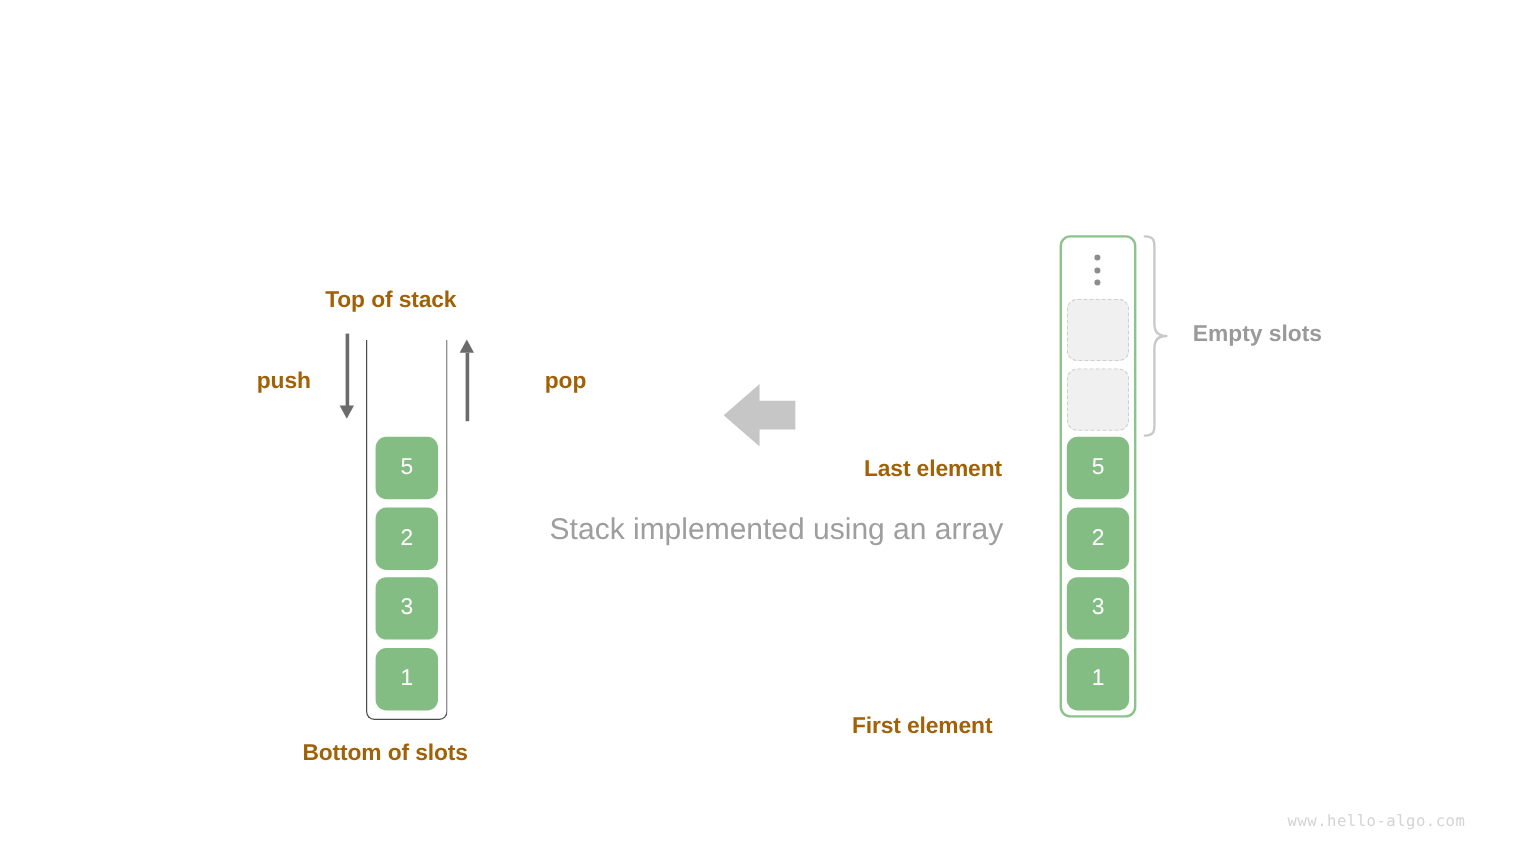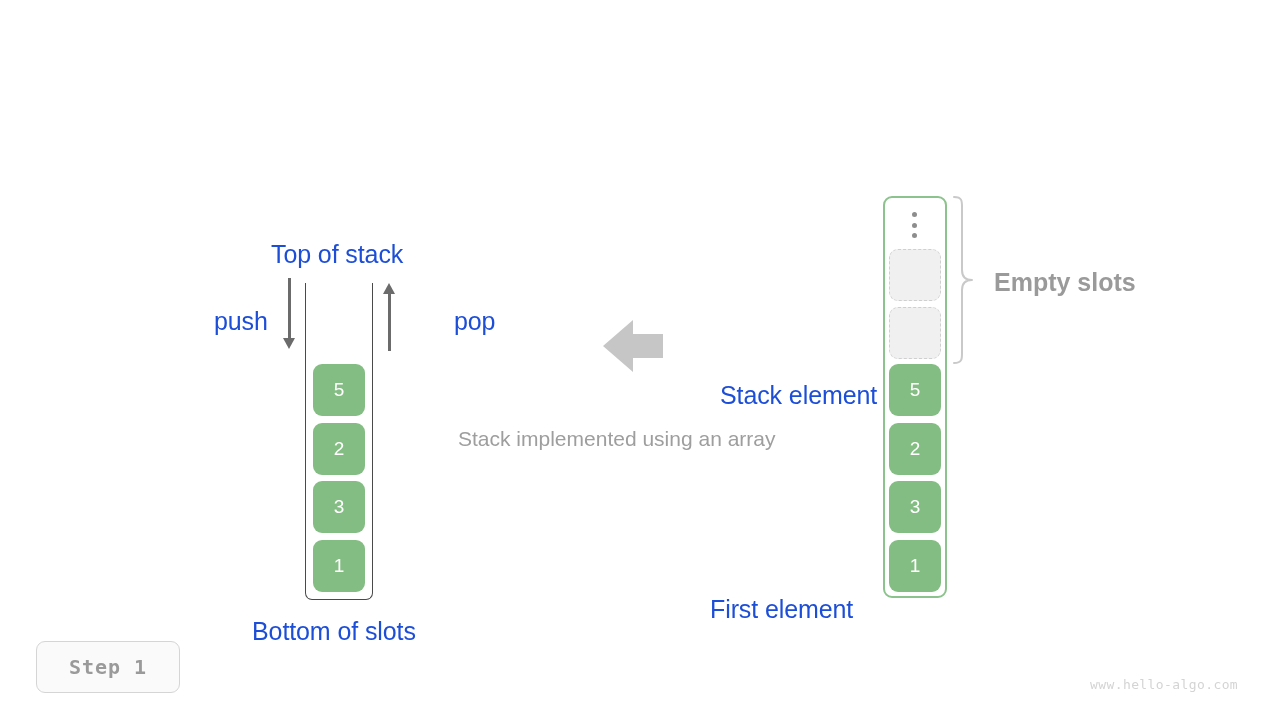--- a/index.html
+++ b/index.html
@@ -17,38 +17,38 @@
   }
 
   .canvas {
     position: absolute;
     inset: 0;
   }
 
   
   .label-dark {
     position: absolute;
-    color: #1d4ed8;
+    color: #a16207;
+    font-weight: bold;
+    font-size: 19px;
+    white-space: nowrap;
+    letter-spacing: -0.1px;
+  }
+  .label-gray-bold {
+    position: absolute;
+    color: #9a9a9a;
+    font-weight: bold;
+    font-size: 19px;
+    white-space: nowrap;
+  }
+  .label-gray {
+    position: absolute;
+    color: #9e9e9e;
     font-weight: normal;
     font-size: 25px;
-    white-space: nowrap;
-    letter-spacing: -0.1px;
-  }
-  .label-gray-bold {
-    position: absolute;
-    color: #9a9a9a;
-    font-weight: bold;
-    font-size: 25px;
-    white-space: nowrap;
-  }
-  .label-gray {
-    position: absolute;
-    color: #9e9e9e;
-    font-weight: normal;
-    font-size: 21px;
     white-space: nowrap;
   }
 
   
   #left-stack-container {
     position: absolute;
     left: 305px;
     top: 283px;
     width: 68px;
     height: 317px;
@@ -176,21 +176,20 @@
   
   #watermark {
     position: absolute;
     left: 1073px;
     top: 677px;
     color: #d4d4d4;
     font-family: "DejaVu Sans Mono", monospace;
     font-size: 13px;
     letter-spacing: 0.4px;
     white-space: nowrap;
-    margin-left: 17px;
   }
 </style>
 </head>
 <body>
 
 <div class="canvas">
 
   <div class="label-dark" style="left:271px; top:240px;">Top of stack</div>
 
   <div class="label-dark" style="left:214px; top:307px;">push</div>
@@ -233,21 +232,20 @@
     <path d="M4 3 C 13 3, 12 8, 12 16 L12 76 C12 83, 16 86, 22 86 C16 86, 12 89, 12 96 L12 156 C12 164, 13 169, 4 169" fill="none" stroke="#c9c9c9" stroke-width="2" stroke-linecap="round" stroke-linejoin="round"></path>
   </svg>
 
   <div class="label-gray-bold" style="left:994px; top:268px;">Empty slots</div>
 
   <div class="cell right-cell" style="top:364px;">5</div>
   <div class="cell right-cell" style="top:423px;">2</div>
   <div class="cell right-cell" style="top:481px;">3</div>
   <div class="cell right-cell" style="top:540px;">1</div>
 
-  <div class="label-dark" style="left:720px; top:381px;">Stack element</div>
+  <div class="label-dark" style="left:720px; top:381px;">Last element</div>
 
   <div class="label-dark" style="left:710px; top:555px;margin-top:40px;">First element</div>
 
-  <div id="step-badge">Step 1</div>
 
   <div id="watermark">www.hello-algo.com</div>
 
 </div>
 
 </body></html>

